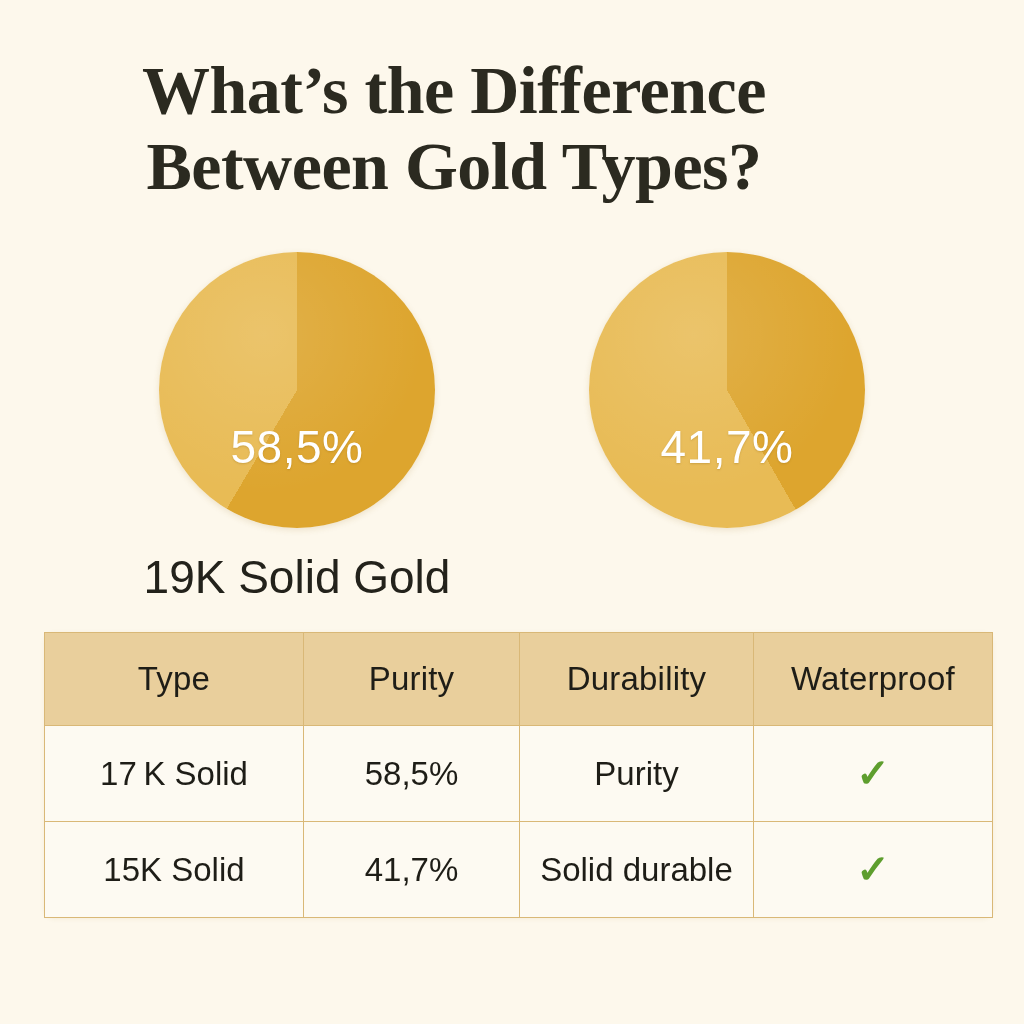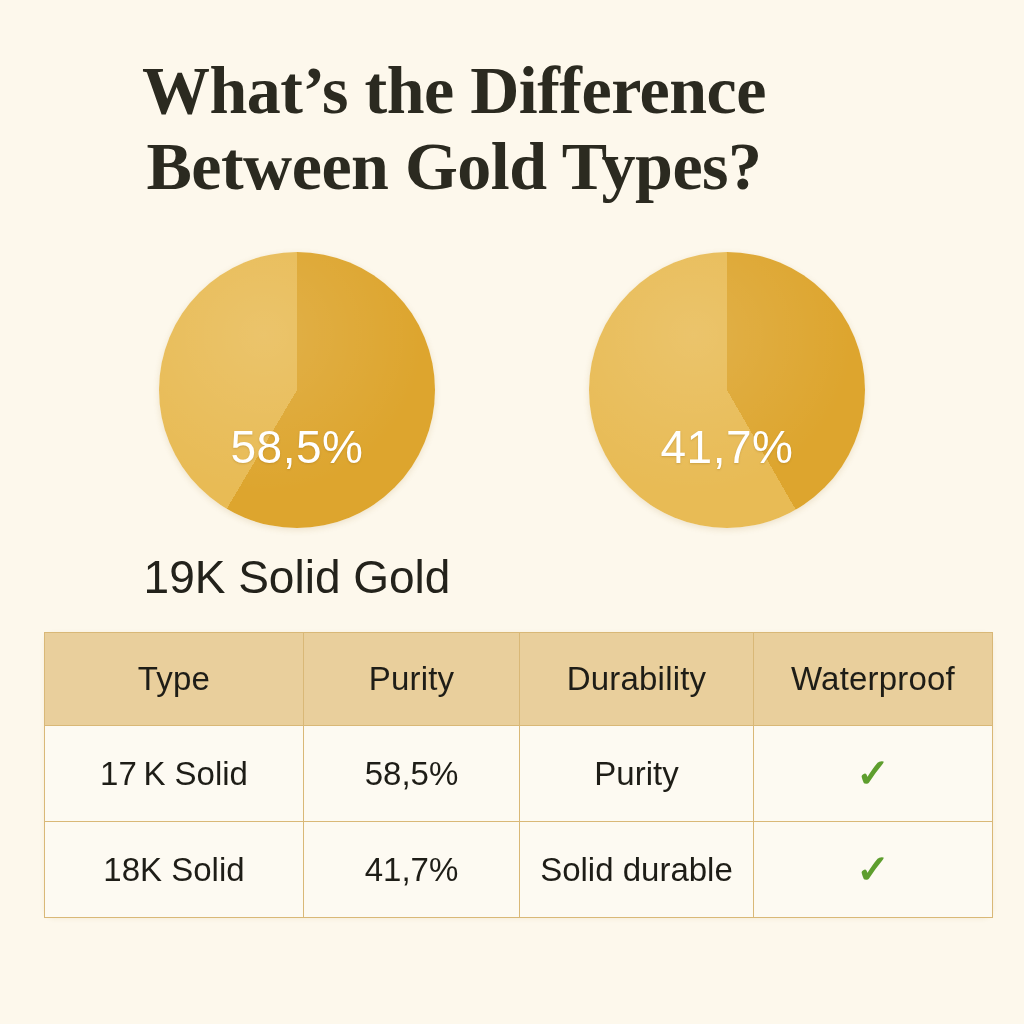--- a/index.html
+++ b/index.html
@@ -173,21 +173,21 @@
     <tbody>
       <tr>
         <td class="col-type">17 K Solid</td>
         <td class="col-purity">58,5%</td>
         <td class="col-durability">Purity</td>
         <td class="col-waterproof">
           <span class="check-icon">✓</span>
         </td>
       </tr>
       <tr>
-        <td class="col-type">18K Solid</td>
+        <td class="col-type">15K Solid</td>
         <td class="col-purity">41,7%</td>
         <td class="col-durability">Solid durable</td>
         <td class="col-waterproof">
           <span class="check-icon">✓</span>
         </td>
       </tr>
     </tbody>
   </table>
 
 </div>

